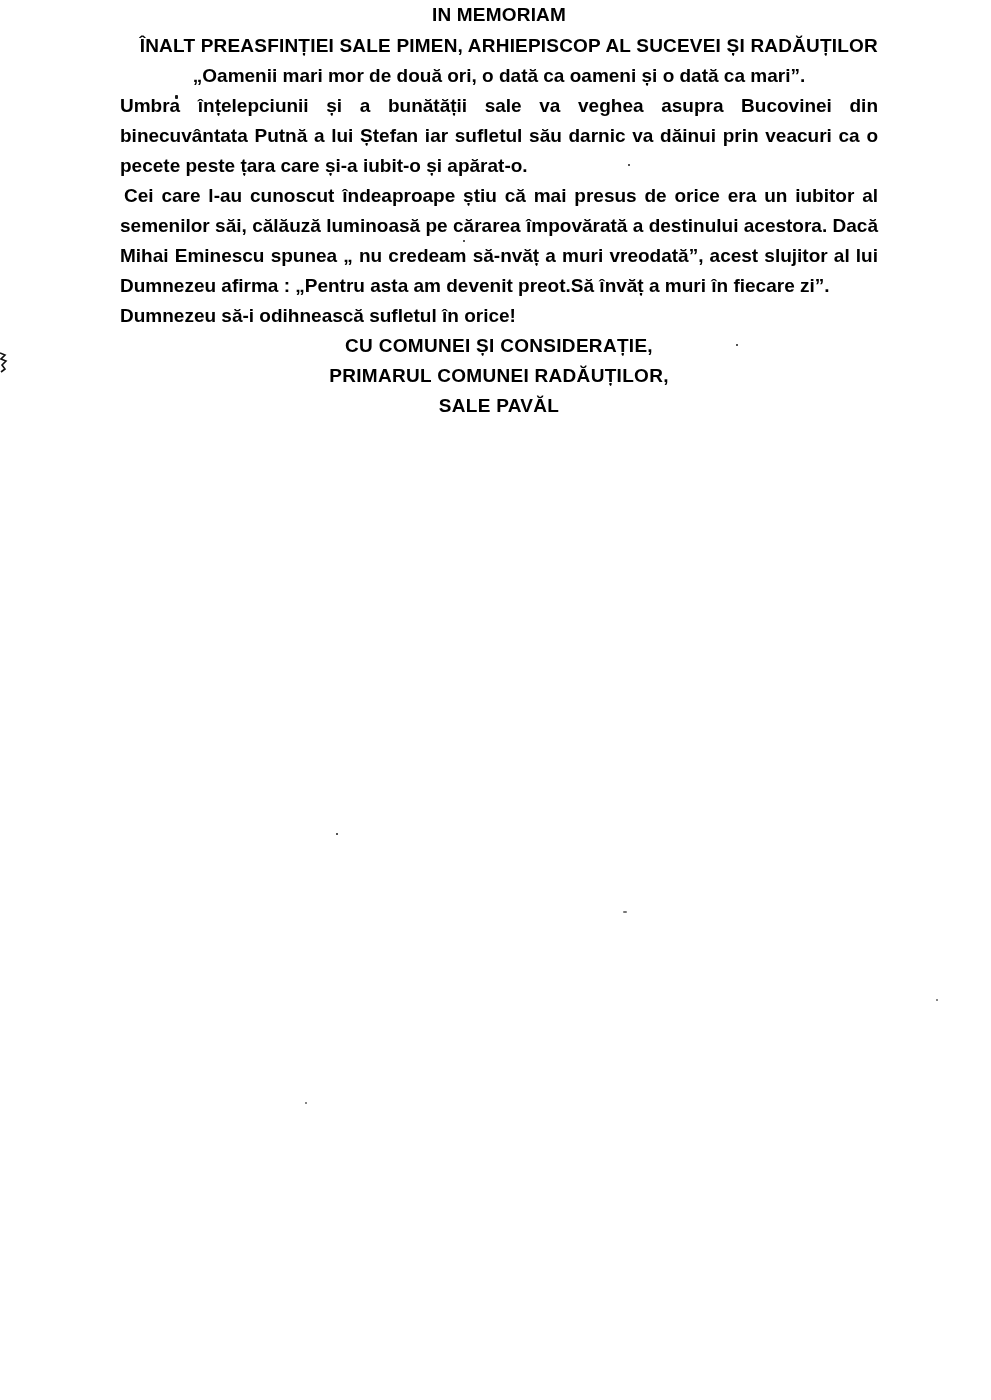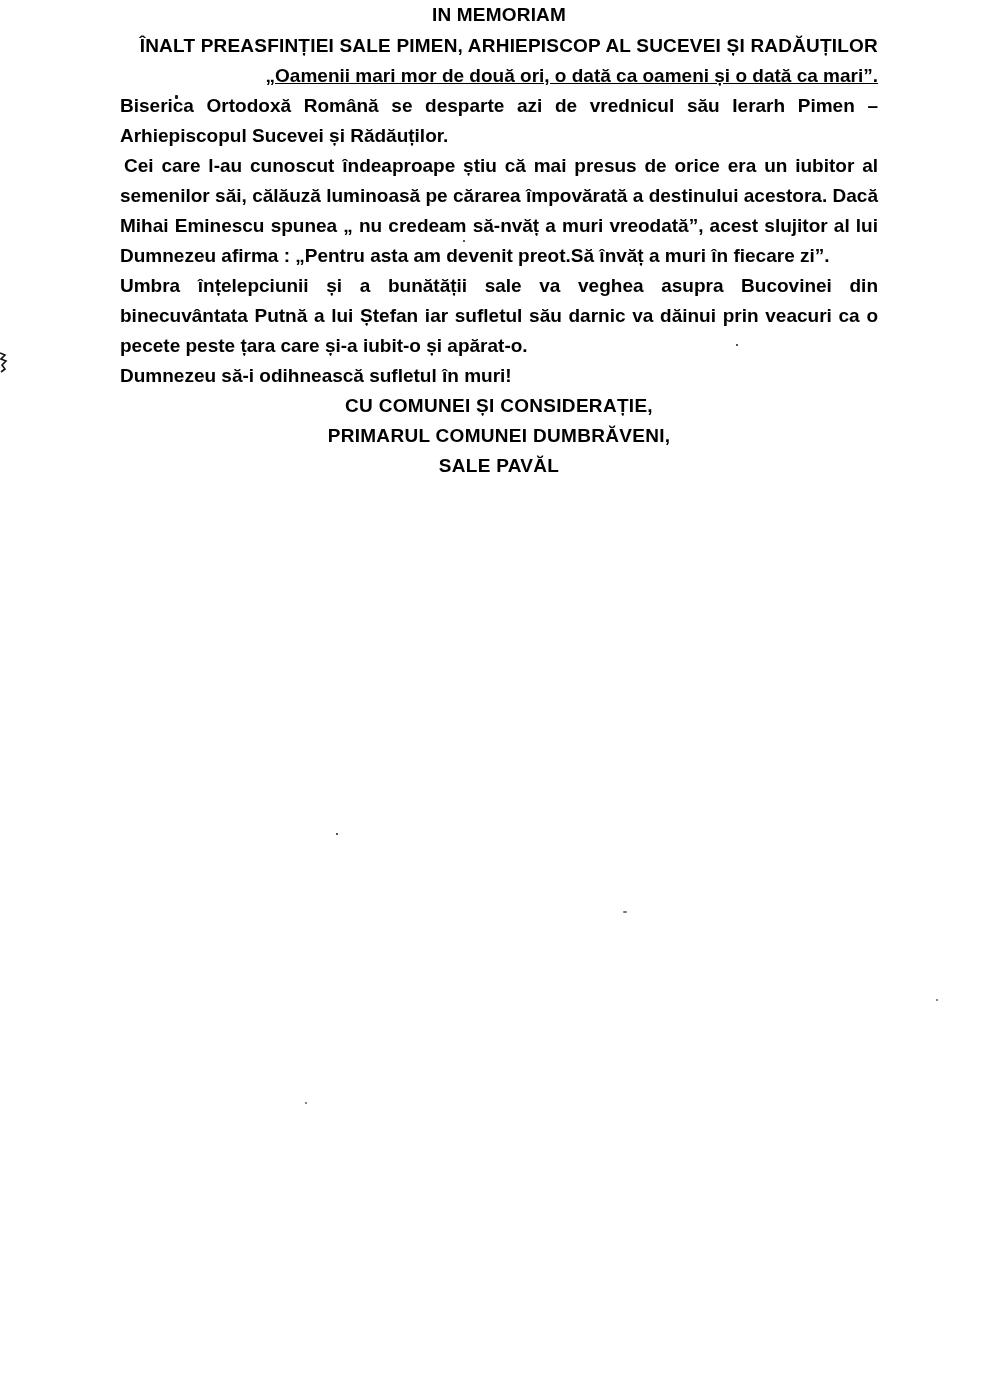--- a/index.html
+++ b/index.html
@@ -33,22 +33,21 @@
     letter-spacing: 0.2px;
   }
   .dedication-title {
     margin-top: 14px;
     text-align: right;
     line-height: 31px;
     letter-spacing: 0.2px;
   }
   .epigraph-quote {
     margin-top: 106px;
-    text-align: right;
-    text-decoration: underline;
+    text-align: center;
   }
   .epigraph-author {
     margin-top: 17px;
   }
   .body-paragraph {
     text-align: justify;
   }
   .bp1 { margin-top: 61px; }
   .bp2 { margin-top: 18px; text-indent: 4px; }
   .bp3 { margin-top: 12px; }
@@ -83,31 +82,30 @@
 
   <div class="content">
 
     <p class="memoriam-title">IN MEMORIAM</p>
 
     <p class="dedication-title">ÎNALT PREASFINȚIEI SALE PIMEN, ARHIEPISCOP AL SUCEVEI ȘI RADĂUȚILOR</p>
 
     <p class="epigraph-quote">„Oamenii mari mor de două ori, o dată ca oameni și o dată ca mari”.</p>
 
 
-    <p class="body-paragraph bp1">Biserica Ortodoxă Română se desparte azi de vrednicul său Ierarh Pimen – Arhiepiscopul Sucevei și Rădăuților.</p>
+
+    <p class="body-paragraph bp3">Umbra înțelepciunii și a bunătății sale va veghea asupra Bucovinei din binecuvântata Putnă a lui Ștefan iar sufletul său darnic va dăinui prin veacuri ca o pecete peste țara care și-a iubit-o și apărat-o.</p>
 
     <p class="body-paragraph bp2">Cei care l-au cunoscut îndeaproape știu că mai presus de orice era un iubitor al semenilor săi, călăuză luminoasă pe cărarea împovărată a destinului acestora. Dacă Mihai Eminescu spunea „ nu credeam să-nvăț a muri vreodată”, acest slujitor al lui Dumnezeu afirma : „Pentru asta am devenit preot.Să învăț a muri în fiecare zi”.</p>
 
-    <p class="body-paragraph bp3">Umbra înțelepciunii și a bunătății sale va veghea asupra Bucovinei din binecuvântata Putnă a lui Ștefan iar sufletul său darnic va dăinui prin veacuri ca o pecete peste țara care și-a iubit-o și apărat-o.</p>
-
-    <p class="body-paragraph bp4">Dumnezeu să-i odihnească sufletul în muri!</p>
+    <p class="body-paragraph bp4">Dumnezeu să-i odihnească sufletul în orice!</p>
 
     <p class="signature-line sig1">CU COMUNEI ȘI CONSIDERAȚIE,</p>
 
-    <p class="signature-line sig2">PRIMARUL COMUNEI DUMBRĂVENI,</p>
+    <p class="signature-line sig2">PRIMARUL COMUNEI RADĂUȚILOR,</p>
 
     <p class="signature-line sig3">SALE PAVĂL</p>
 
   </div>
 
   <svg class="edge-artifact" viewBox="0 0 9 24" xmlns="http://www.w3.org/2000/svg">
     <path d="M0,3 L5,5 L1,9 L6,11 L2,15 L5,19 L1,22" stroke="#111" stroke-width="1.6" fill="none"></path>
   </svg>
 
   <div class="speck" style="left:175px; top:95px;  width:3px; height:4px;"></div>

